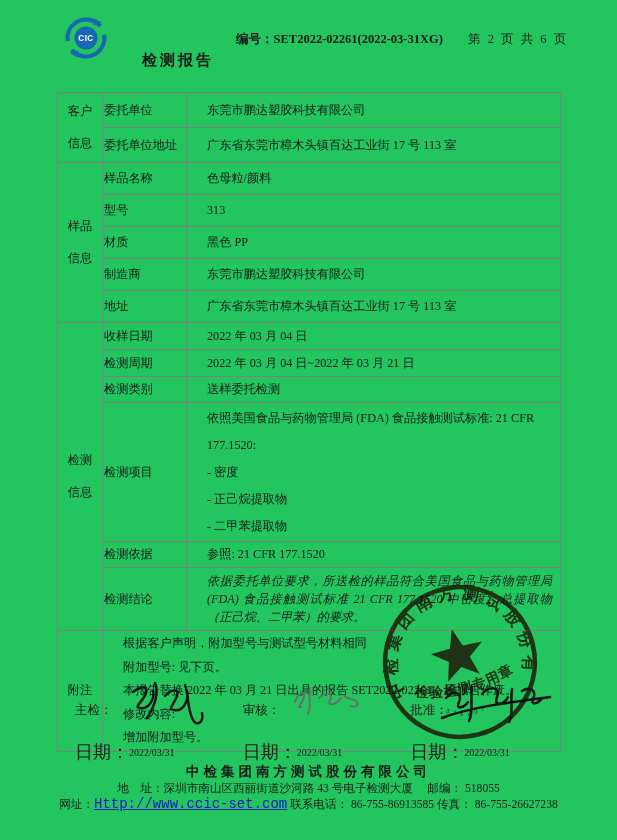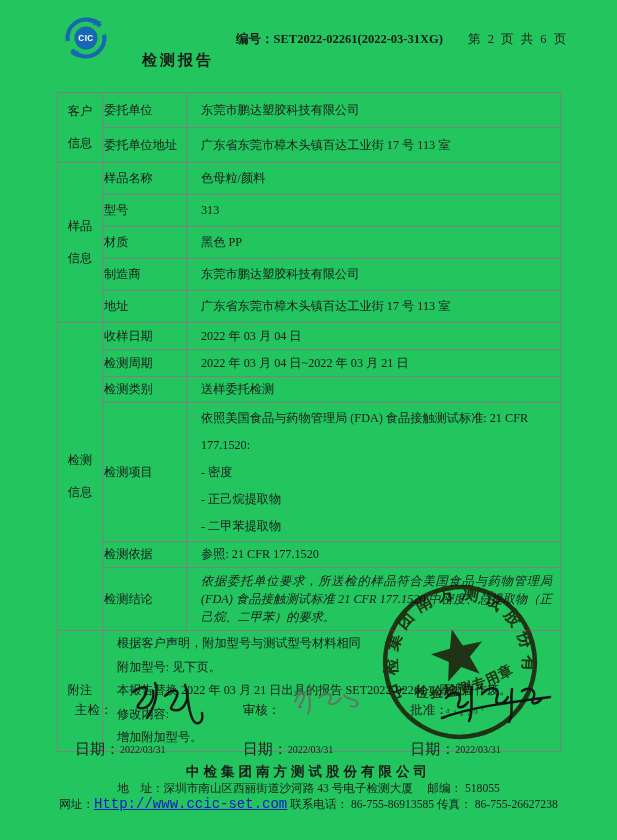--- a/index.html
+++ b/index.html
@@ -10,34 +10,34 @@
   .hdr-logo{position:absolute;left:64px;top:16px;width:44px;height:44px;}
   .hdr-title{position:absolute;left:142px;top:30px;font-size:15px;font-weight:bold;letter-spacing:3px;margin-top:21px;}
   .hdr-no{position:absolute;left:236px;top:31px;font-size:12.5px;font-weight:bold;}
   .hdr-page{position:absolute;left:468px;top:31px;font-size:12.5px;font-weight:normal;letter-spacing:2px;white-space:nowrap;}
 
   
   table.rpt{position:absolute;left:57px;top:92px;width:503px;border-collapse:collapse;table-layout:fixed;}
   table.rpt td{border:1px solid #7f7f7f;font-size:12.2px;vertical-align:middle;overflow:hidden;}
   td.grp{width:45px;text-align:center;white-space:pre-line;line-height:2.6;}
   td.lbl{width:84px;}
-  td.val{padding-left:14px;padding-right:8px;}
+  td.val{padding-left:20px;padding-right:8px;}
   tr.h35{height:35px;}  tr.h32{height:32px;}  tr.h27{height:27px;}  tr.h26{height:26px;}
   tr.h84{height:84px;}  tr.h54{height:54px;}  tr.h92{height:92px;}
   td.multi{white-space:pre-line;line-height:27px;vertical-align:middle;padding-top:2px;}
   td.concl{line-height:18px;text-align:justify;padding-top:4px;padding-bottom:4px;font-style:italic;}
   td.note{white-space:pre-line;line-height:23.5px;vertical-align:middle;}
 
   
   .signoff{position:absolute;left:57px;top:672px;width:503px;display:flex;}
   .sig-col{width:33.33%;position:relative;}
   .sig-role{position:absolute;left:18px;top:30px;font-size:12.5px;white-space:nowrap;}
   .sig-svg{position:absolute;top:4px;}
   .date-line{position:absolute;top:68px;left:0;right:0;display:flex;align-items:center;}
-  .date-lbl{margin-left:18px;font-size:15px;white-space:nowrap;}
+  .date-lbl{margin-left:18px;font-size:18px;white-space:nowrap;}
   .date-val{flex:1;text-align:left;font-size:10px;}
 
   
   .stamp{position:absolute;left:378px;top:580px;width:164px;height:164px;
          transform:rotate(-14deg);mix-blend-mode:multiply;opacity:.93;z-index:5;pointer-events:none;}
   .sig3-wrap{z-index:6;}
 
   
   .footer{position:absolute;left:0;top:763px;width:617px;text-align:center;}
   .f-company{font-size:13.5px;font-weight:bold;letter-spacing:4px;}

